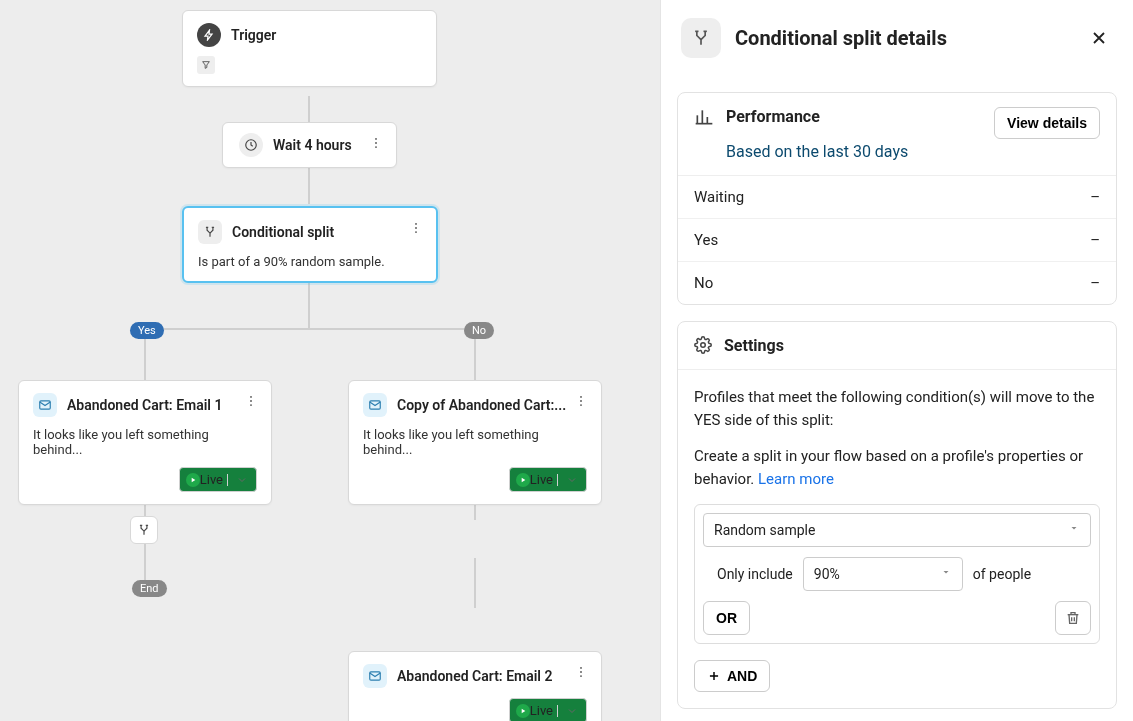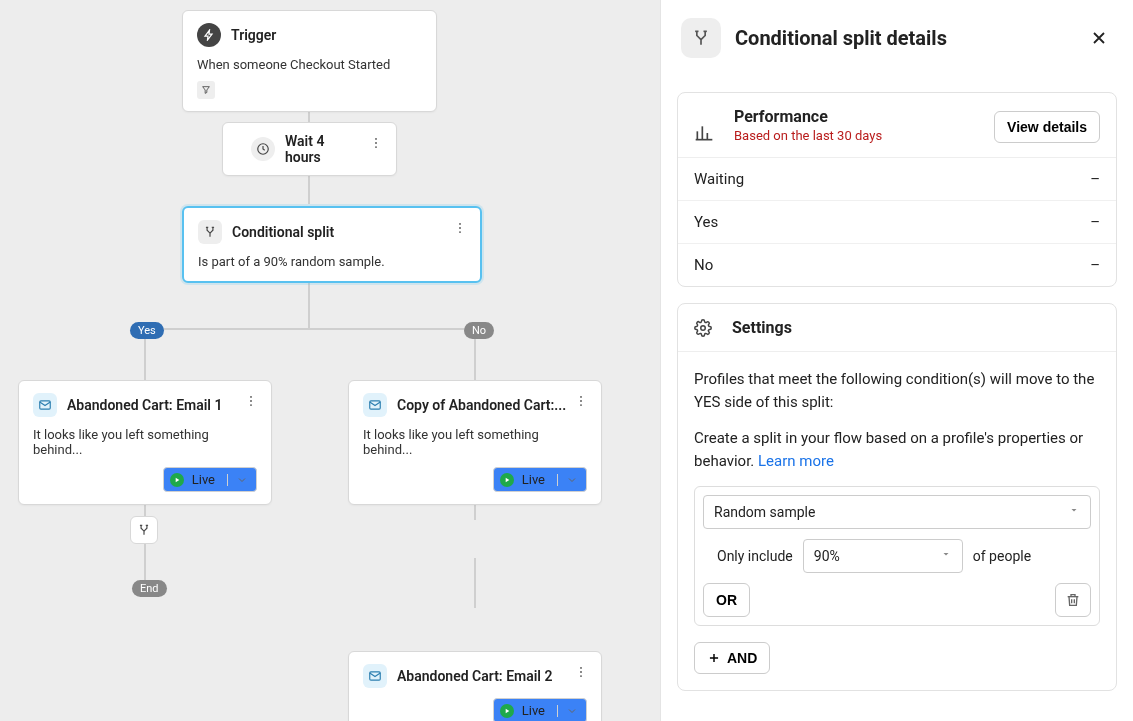--- a/index.html
+++ b/index.html
@@ -67,28 +67,28 @@
   .dots {
     position: absolute;
     right: 10px; top: 10px;
     width: 20px; height: 20px;
     display:flex; align-items:center; justify-content:center;
     color:#555; cursor:pointer;
     border-radius:4px;
   }
   .wait-node {
     display:flex; align-items:center; gap:10px;
-    padding: 10px 40px 10px 28px;
+    padding: 10px 40px 10px 16px;
   }
   .status-pill {
-    display:inline-flex; align-items:center; gap:8px;
+    display:inline-flex; align-items:center; gap:0;
     border:1px solid #d0d0d0; border-radius:4px;
     padding: 4px 8px 4px 6px;
     font-size: 13px;
-    background:#3b82f6;
+    background:#15803d;
   }
   .status-pill .green-dot {
     width:14px;height:14px;border-radius:50%;background:#1fa94a;
     display:inline-flex;align-items:center;justify-content:center;color:#fff;
   }
   .status-row {
     display:flex; justify-content:flex-end; margin-top:10px;
   }
   .chev {
     border-left:1px solid #d0d0d0;
@@ -120,25 +120,25 @@
     padding:18px 20px;
   }
   .side-header .icon-square { width:40px;height:40px;border-radius:10px;background:#eee;color:#555;}
   .side-header h1 { font-size:20px; font-weight:700; flex:1; }
   .close-btn { width:28px;height:28px;display:flex;align-items:center;justify-content:center;cursor:pointer;color:#222; }
   .side-body { padding: 0 16px 20px; overflow:auto; }
   .panel {
     border:1px solid #e2e2e2; border-radius:8px; margin-top:16px; background:#fff;
   }
   .panel-head {
-    display:flex; align-items:flex-end; gap:20px;
+    display:flex; align-items:flex-start; gap:12px;
     padding:14px 16px; border-bottom:1px solid #eee;
   }
   .panel-head .ptitle { font-weight:700; font-size:16px; }
-  .panel-head .psub { font-size:13px; color:#b91c1c; display:block; margin-top:2px;}
+  .panel-head .psub { font-size:16px; color:#0c4a6e; display:block; margin-top:16px;}
   .btn {
     border:1px solid #ccc; border-radius:6px; background:#fff;
     padding:7px 12px; font-size:14px; font-weight:600; cursor:pointer;
     display:inline-flex; align-items:center; gap:6px;
   }
   .btn-icon {
     border:1px solid #ccc; border-radius:6px; background:#fff;
     width:36px;height:34px;display:inline-flex;align-items:center;justify-content:center;
     cursor:pointer; color:#666;
   }
@@ -192,21 +192,20 @@
 
   <div class="node" style="left:182px; top:10px; width:255px;">
     <div class="header">
       <span class="icon-square darkround">
         <svg width="12" height="12" viewBox="0 0 24 24" fill="none" stroke="currentColor" stroke-width="2.5">
             <path d="M13 2 4 14h6l-1 8 9-12h-6z"></path>
           </svg>
       </span>
       <span class="title">Trigger</span>
     </div>
-    <div class="desc">When someone Checkout Started</div>
     <div style="margin-top:8px;">
       <span class="icon-square grey" style="width:18px;height:18px;border-radius:3px;">
         <svg width="10" height="10" viewBox="0 0 24 24" fill="none" stroke="currentColor" stroke-width="2">
             <path d="M4 4h16l-6 8v6l-4 2v-8z"></path>
           </svg>
       </span>
     </div>
   </div>
 
   <div class="node wait-node" style="left:222px; top:122px; width:175px;">
@@ -219,21 +218,21 @@
     <span class="title" style="font-weight:600;font-size:14px;">Wait 4 hours</span>
     <div class="dots">
       <svg width="14" height="14" viewBox="0 0 24 24" fill="currentColor">
           <circle cx="12" cy="5" r="1.6"></circle>
           <circle cx="12" cy="12" r="1.6"></circle>
           <circle cx="12" cy="19" r="1.6"></circle>
         </svg>
     </div>
   </div>
 
-  <div class="node selected" style="left:182px; top:206px; width:300px;">
+  <div class="node selected" style="left:182px; top:206px; width:256px;">
     <div class="header">
       <span class="icon-square grey">
         <svg width="14" height="14" viewBox="0 0 24 24" fill="none" stroke="currentColor" stroke-width="2">
             <path d="M7 4v5l5 5v6"></path>
             <path d="M17 4v5l-5 5"></path>
             <path d="M5 4h4"></path>
             <path d="M15 4h4"></path>
           </svg>
       </span>
       <span class="title">Conditional split</span>

